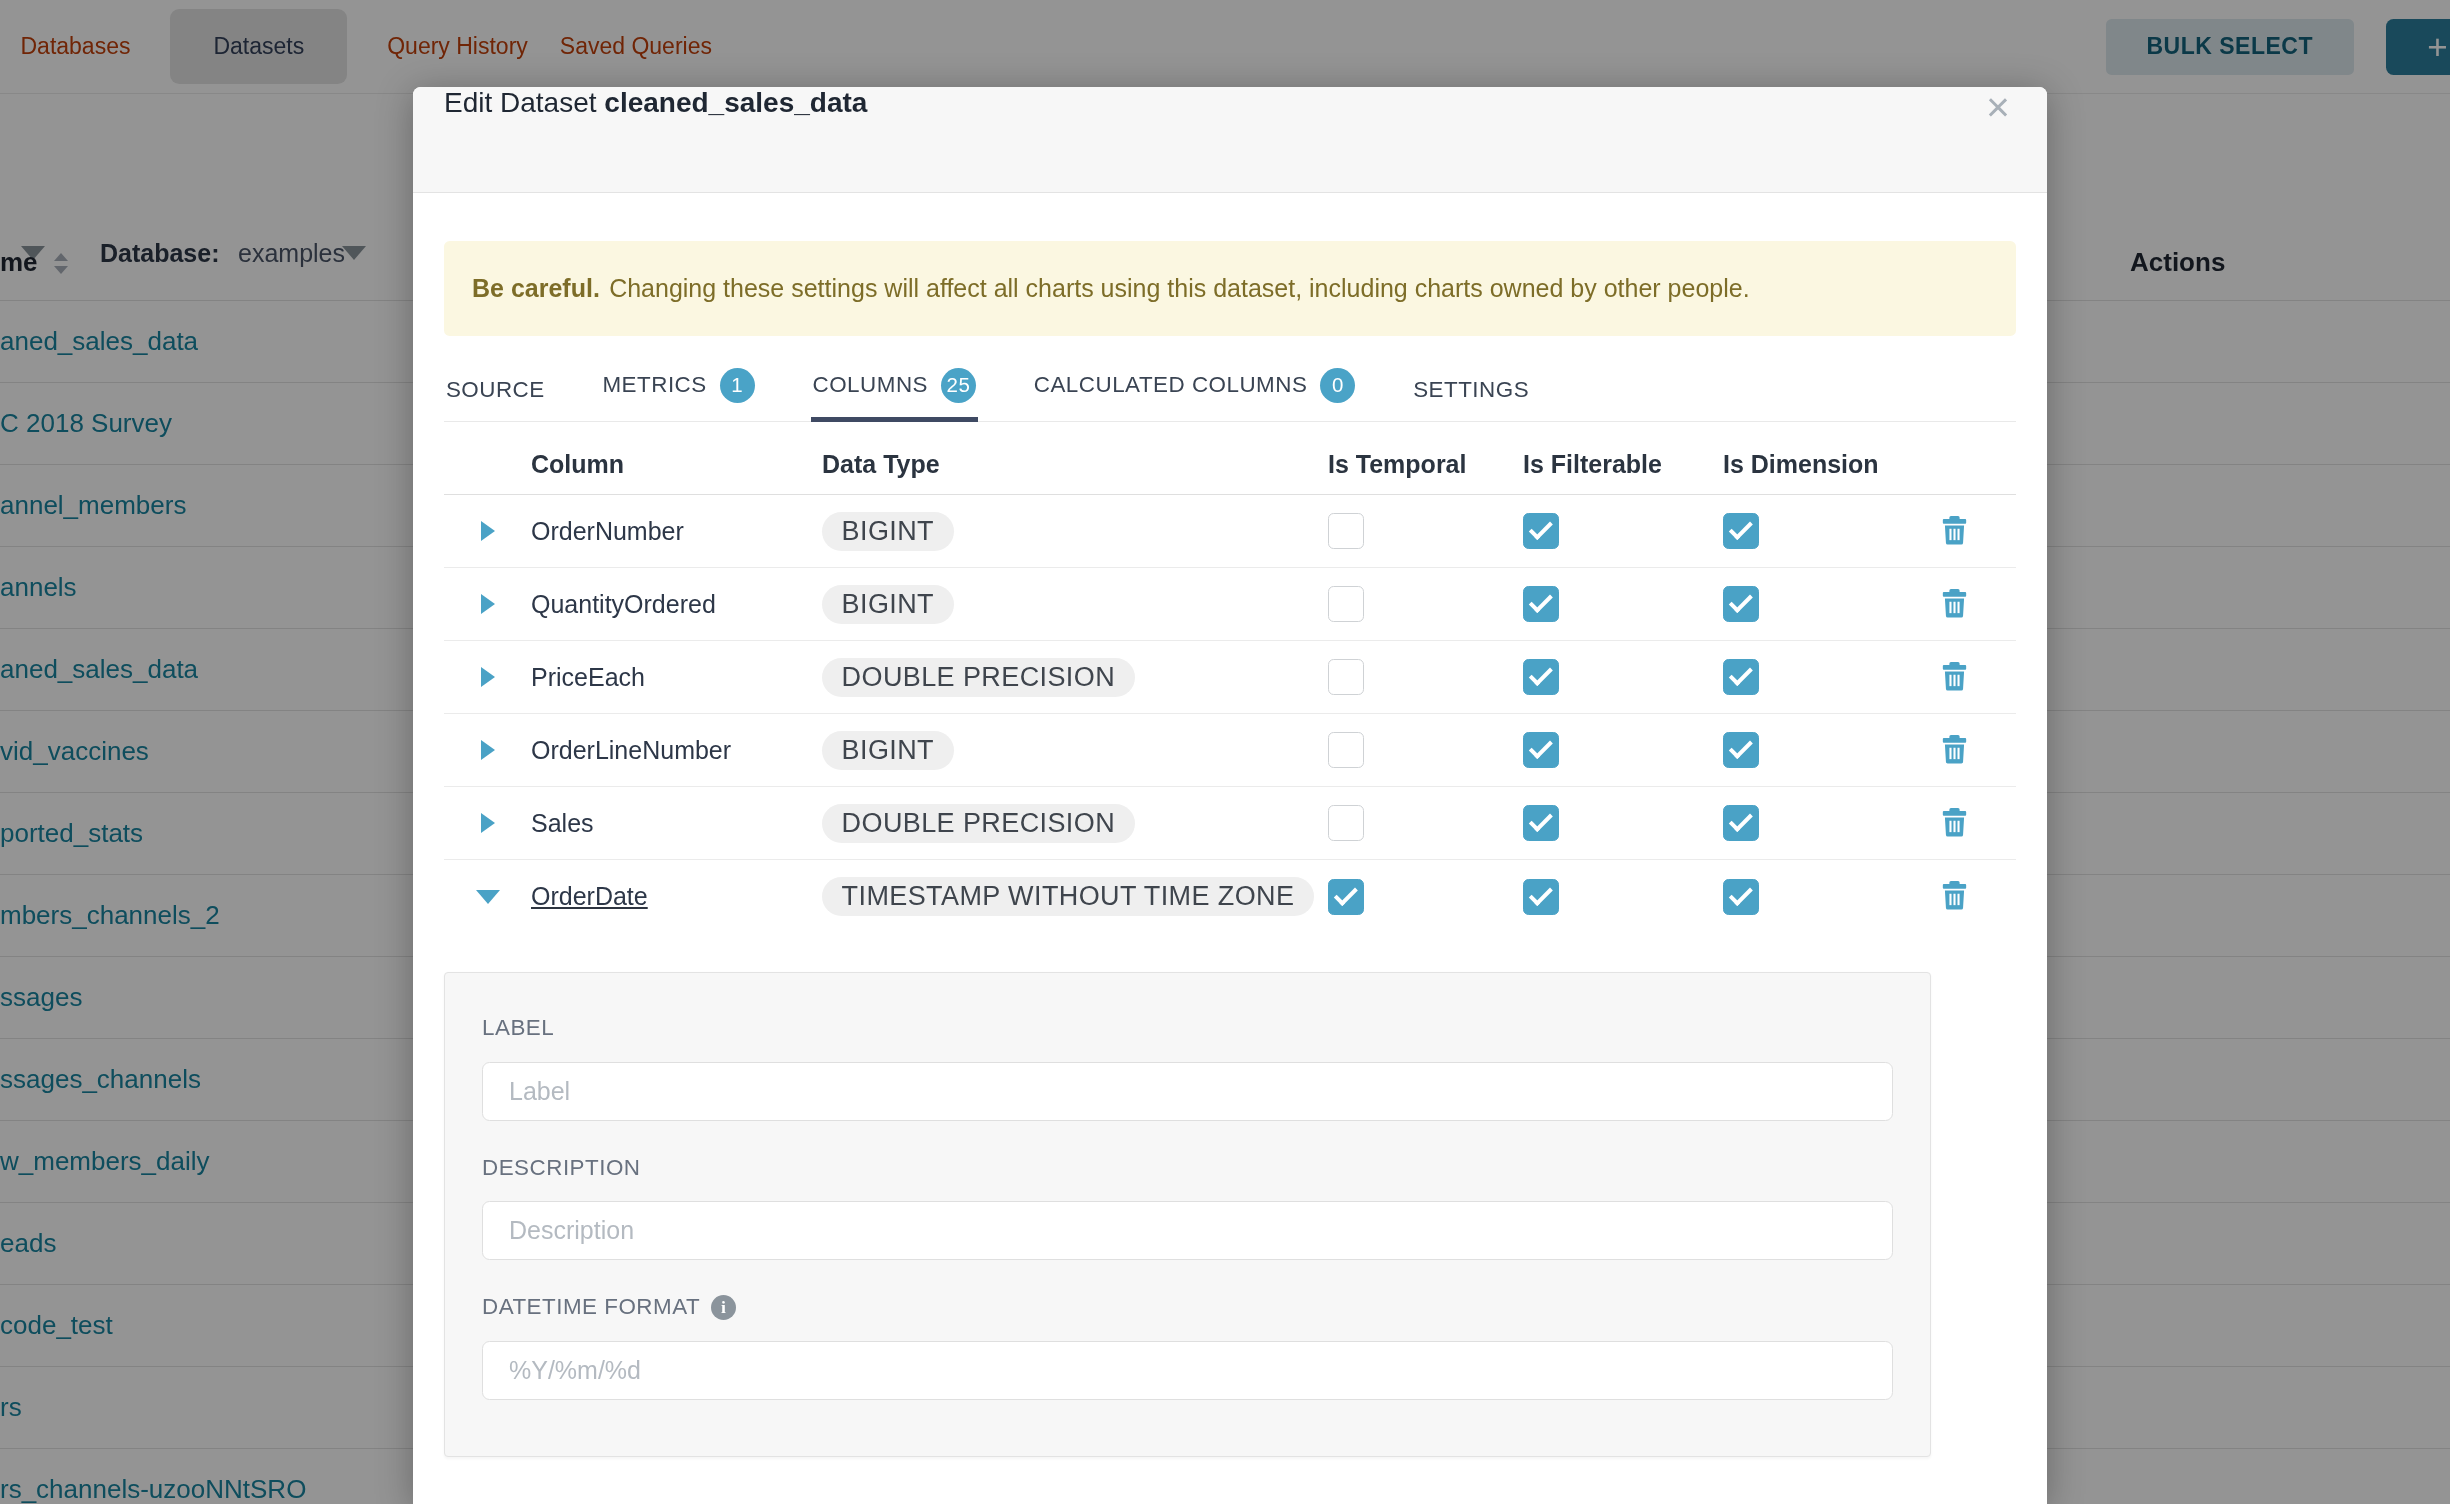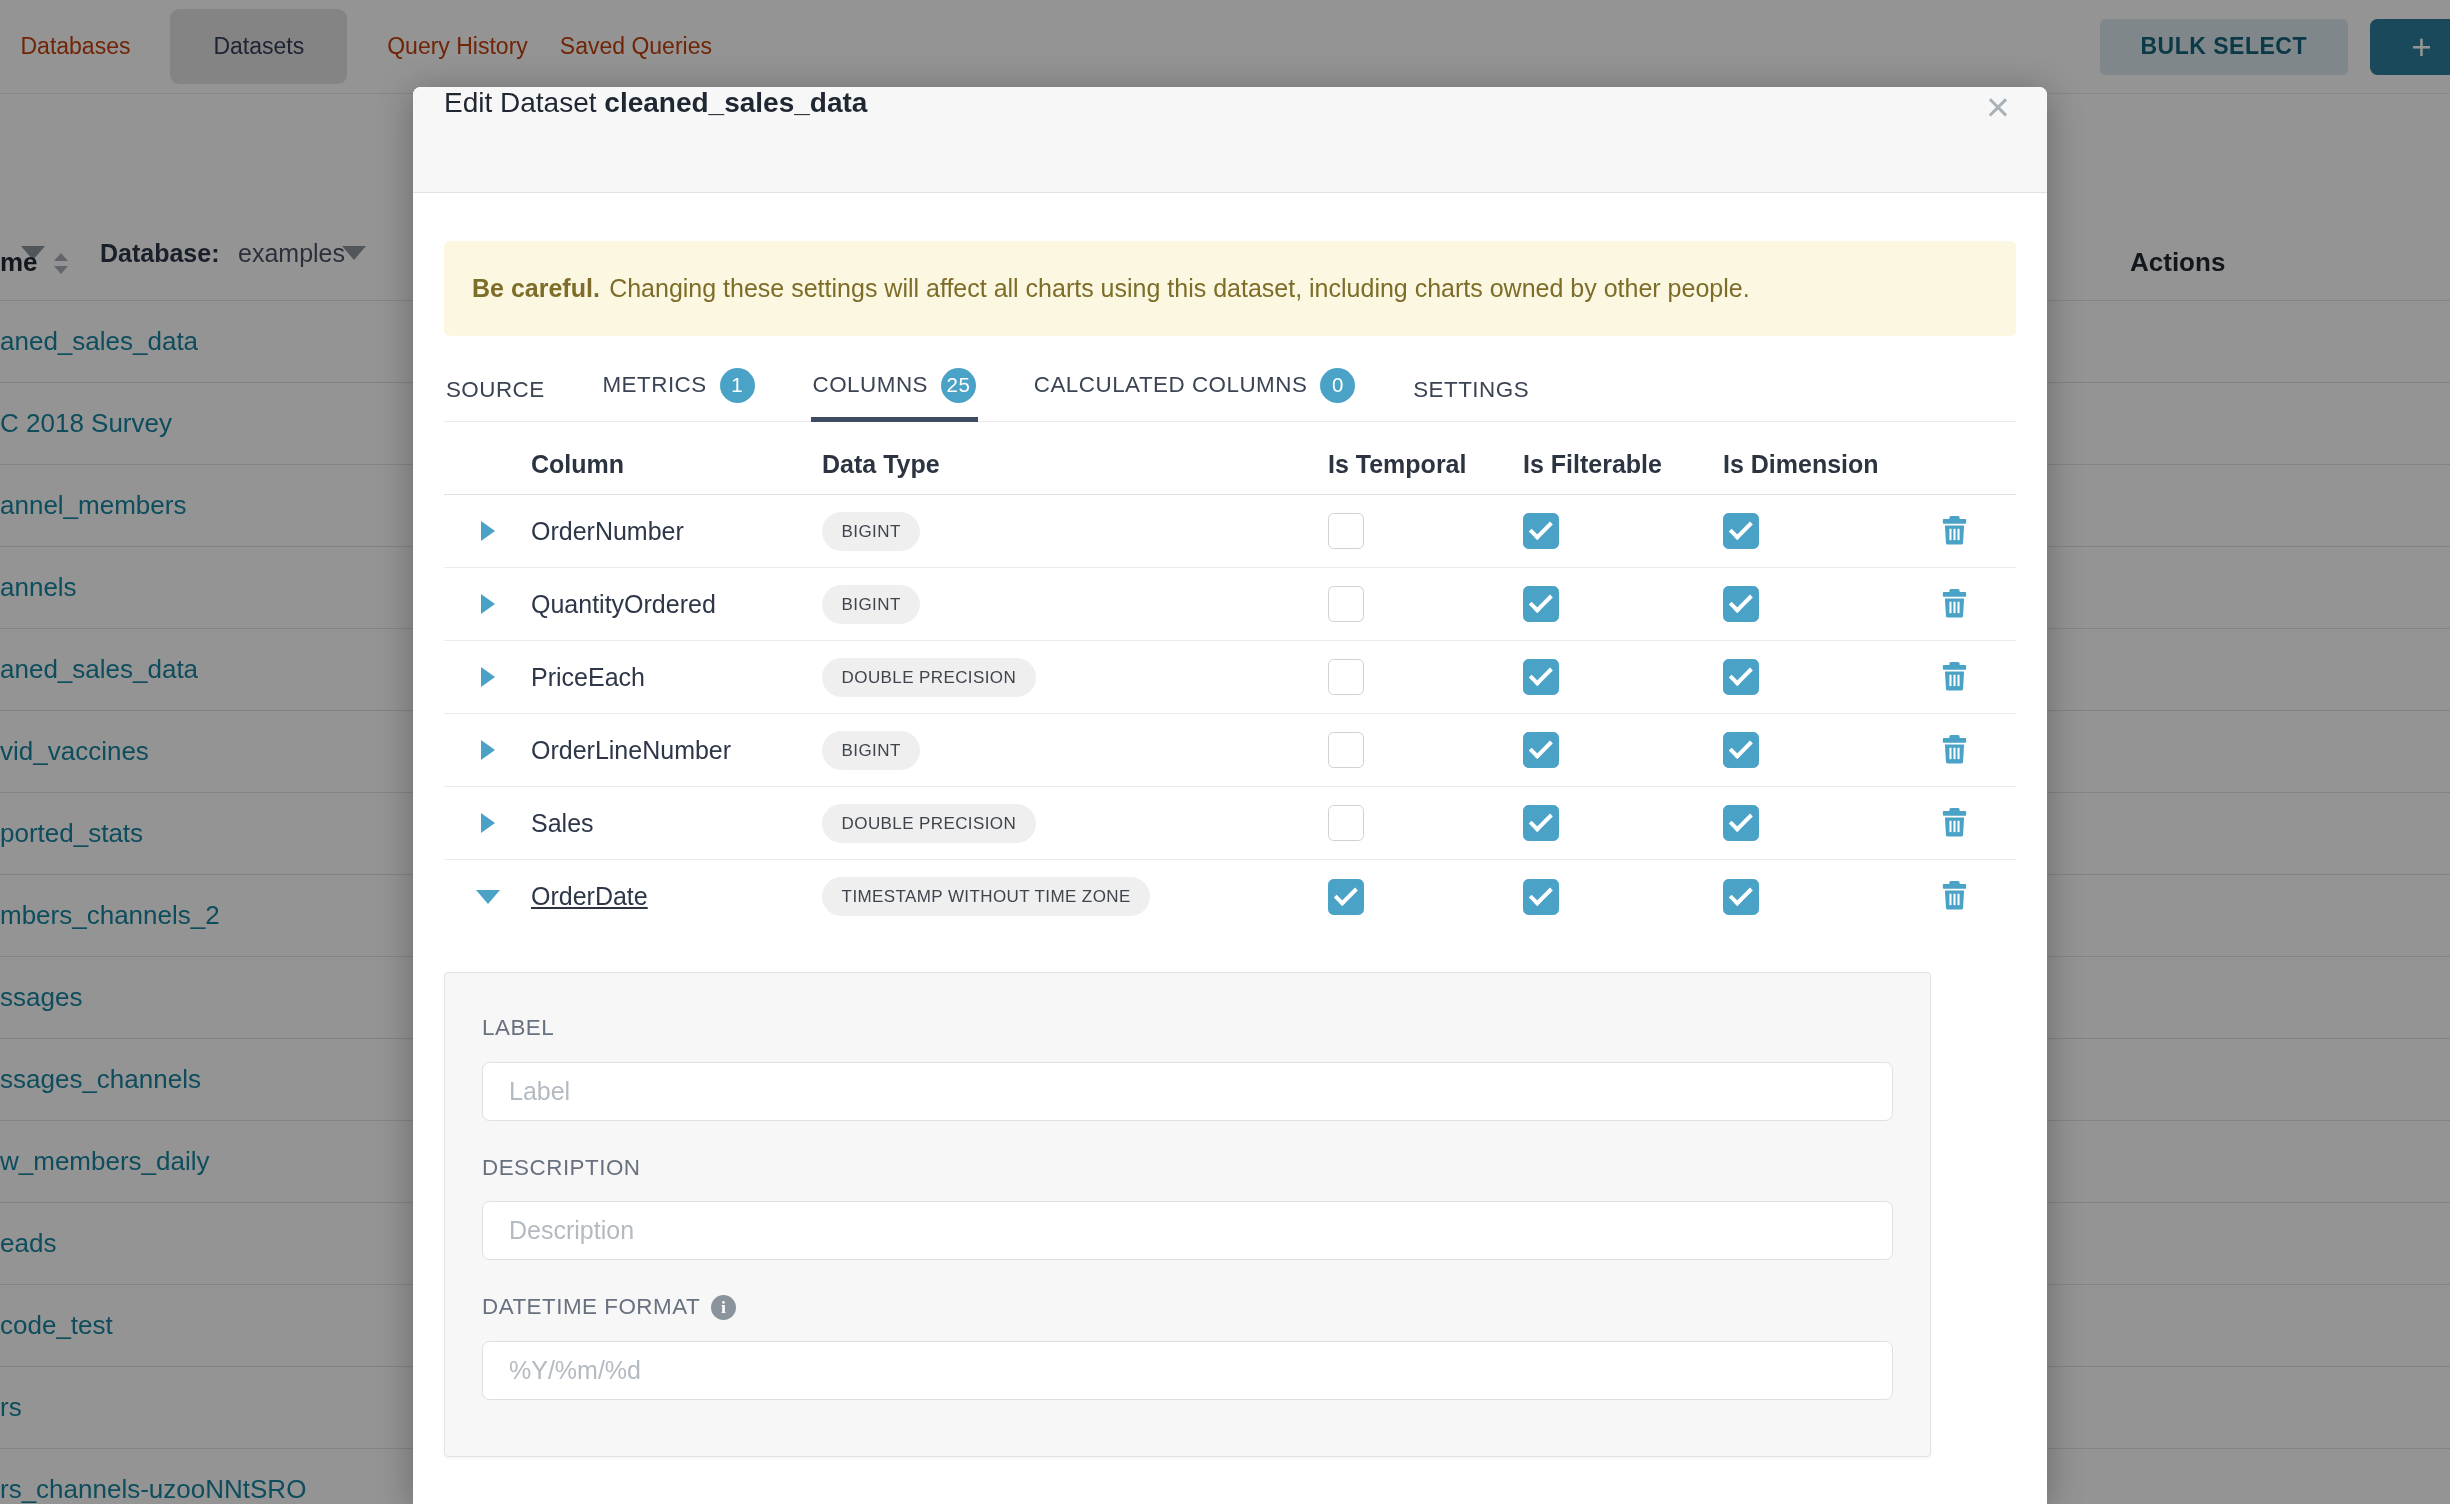--- a/index.html
+++ b/index.html
@@ -22,21 +22,21 @@
   }
   .nav-item {
     font-size:23px; color:#c2410c; padding:0 16px; height:94px;
     display:flex; align-items:center; cursor:pointer;
   }
   .nav-item:first-child { padding-left:20.5px; }
   .nav-pill {
     margin:0 24px; height:75px; padding:0 43px; border-radius:9.3px;
     background:#e3e3e3; display:flex; align-items:center; font-size:23px; color:#33405a;
   }
-  .nav-right { margin-left:auto; display:flex; align-items:flex-end; gap:22px; padding-right:16px; }
+  .nav-right { margin-left:auto; display:flex; align-items:flex-end; gap:32px; padding-right:0; }
   .bulk-btn {
     height:56px; padding:0 41px; border-radius:5.6px; background:#dde9ee;
     color:#14637c; font-size:23px; font-weight:bold; letter-spacing:0.5px;
     display:flex; align-items:center; border:none; cursor:pointer;
   }
   .plus-btn {
     height:56px; width:103px; border-radius:7.5px 0 0 7.5px; background:#2b7f9e;
     color:#ffffff; font-size:35px; display:flex; align-items:center; justify-content:center;
     border:none; cursor:pointer; margin-right:-39px;
   }
@@ -125,21 +125,21 @@
     border-top:10.3px solid transparent; border-bottom:10.3px solid transparent;
     border-left:14px solid #4aa2c6;
   }
   .caret.on {
     border-left:12px solid transparent; border-right:12px solid transparent;
     border-top:14px solid #4aa2c6; border-bottom:none;
   }
   .col-name { font-size:25px; color:#2d3748; }
   .pill {
     display:inline-block; background:#efefef; border-radius:19.6px; height:39px;
-    line-height:39px; padding:0 19.6px; font-size:17px; color:#3f454d; letter-spacing:0.4px;
+    line-height:39px; padding:0 19.6px; font-size:27px; color:#3f454d; letter-spacing:0.4px;
     white-space:nowrap;
   }
   .cb {
     width:36px; height:36px; border-radius:5.6px; background:#ffffff;
     border:1.9px solid #cfd2d5; display:flex; align-items:center; justify-content:center;
     cursor:pointer;
   }
   .cb.on { background:#4aa2c6; border-color:#4aa2c6; }
   .cb.on::after {
     content:""; width:17.7px; height:8.4px; border-left:4.7px solid #ffffff;

